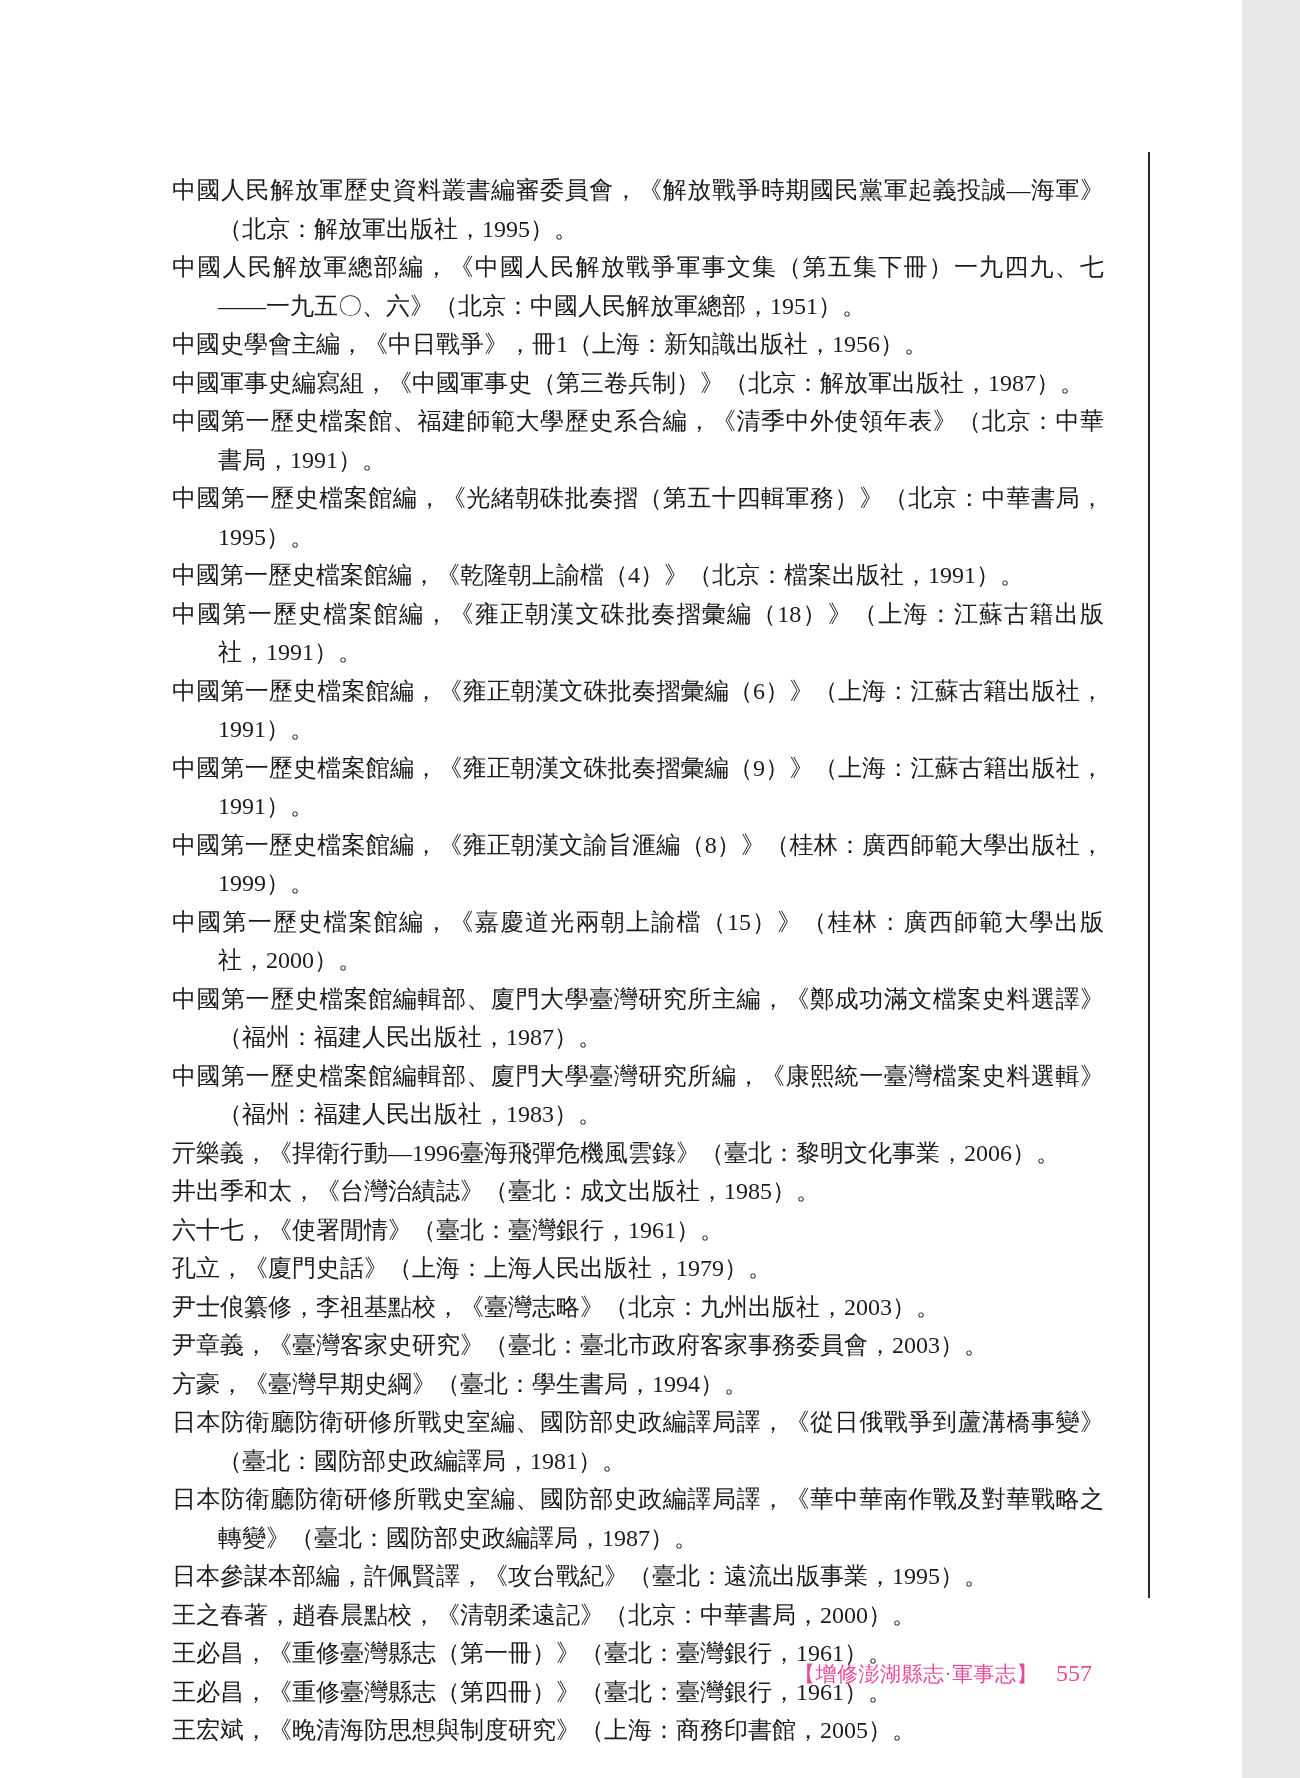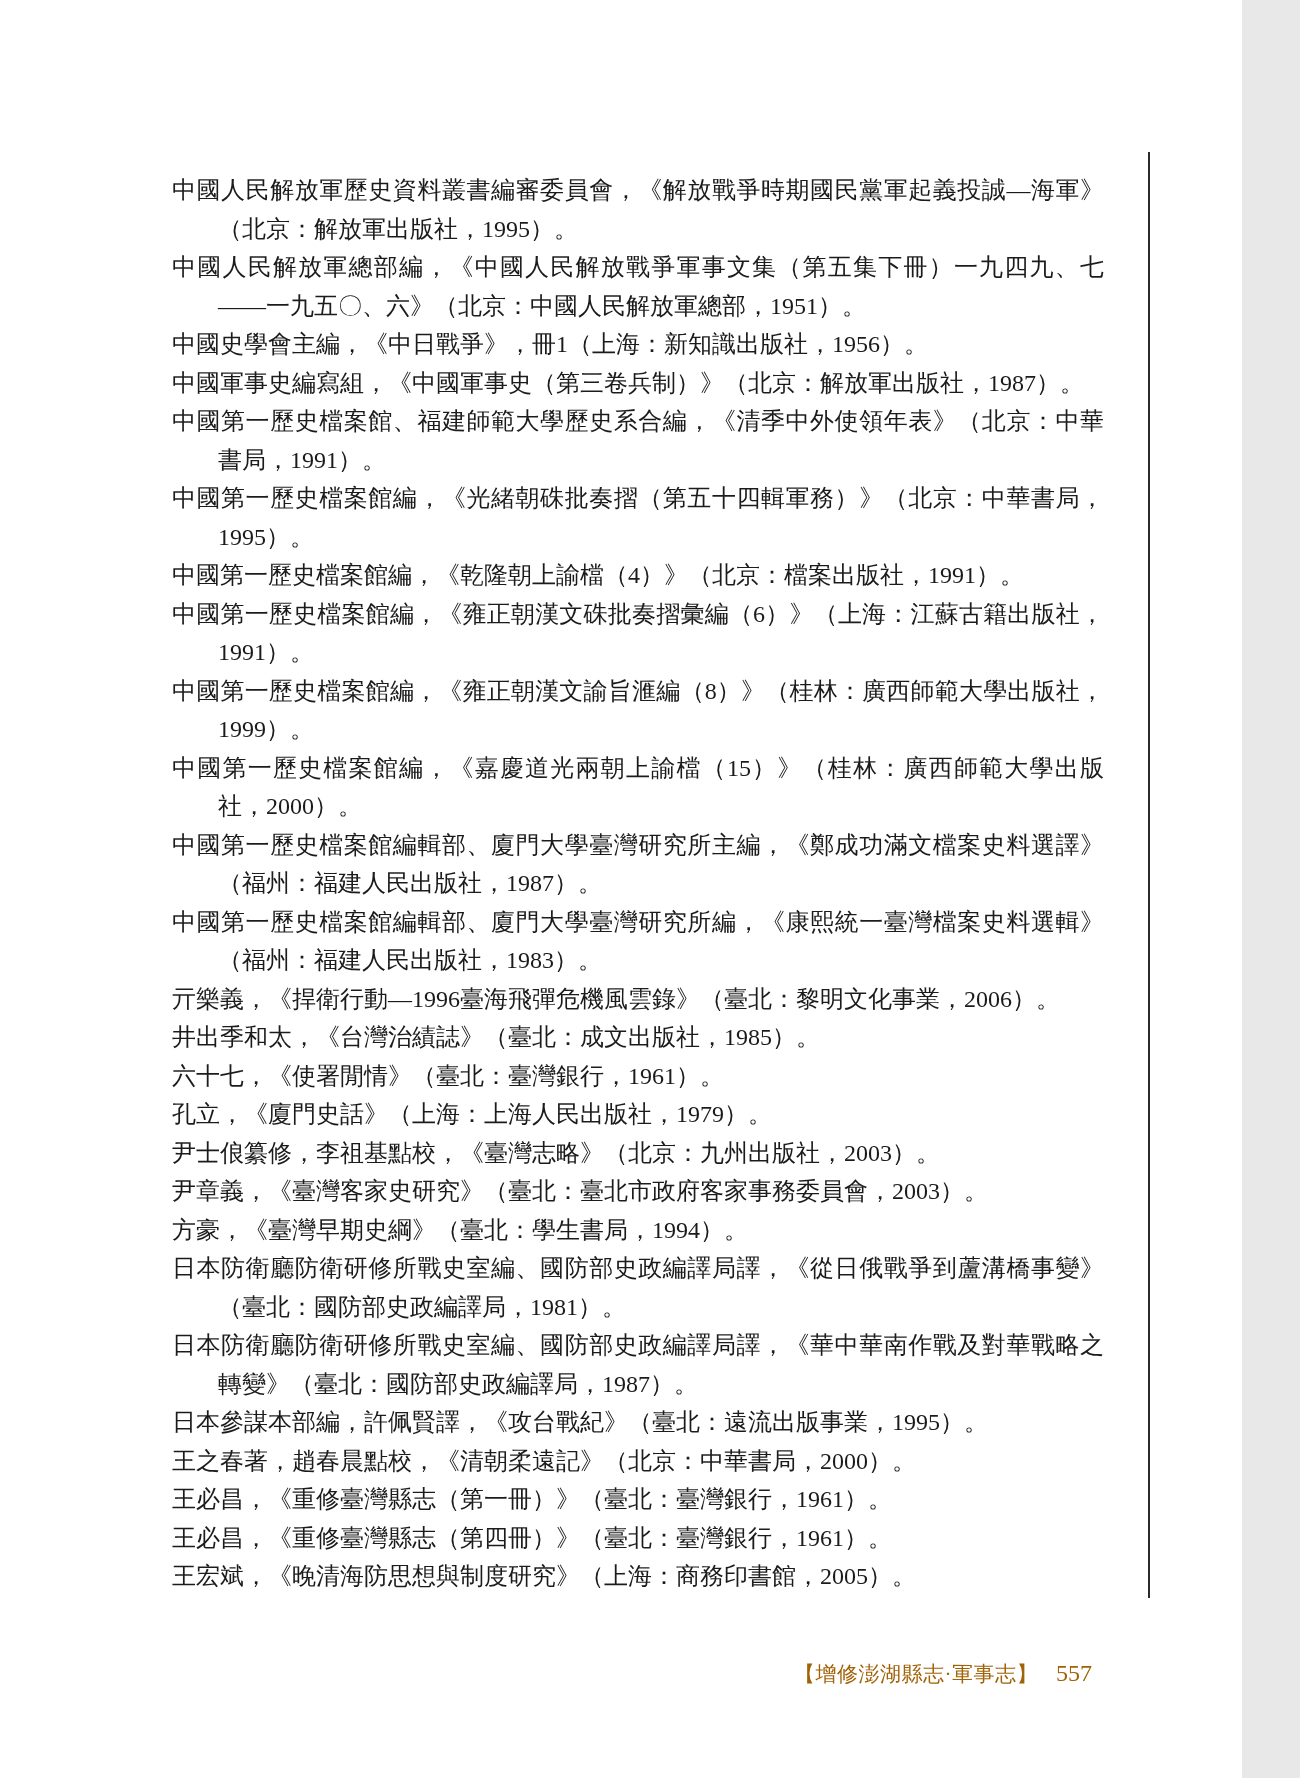--- a/index.html
+++ b/index.html
@@ -39,21 +39,21 @@
     height: 1446px;
     background: #2b2b2b;
   }
   .footer {
     position: absolute;
     top: 1660px;
     right: 150px;
     display: flex;
     align-items: baseline;
     gap: 18px;
-    color: #a16207;
+    color: #ec4899;
     white-space: nowrap;
   }
   .footer-title {
     font-size: 21px;
     letter-spacing: 0.5px;
   }
   .footer-num {
     font-size: 24px;
   }
 </style>
@@ -65,21 +65,23 @@
   <div class="edge-rule"></div>
 
   <div class="bib-list" id="bib-list">
       <p class="entry">中國人民解放軍歷史資料叢書編審委員會，《解放戰爭時期國民黨軍起義投誠—海軍》（北京：解放軍出版社，1995）。</p>
       <p class="entry">中國人民解放軍總部編，《中國人民解放戰爭軍事文集（第五集下冊）一九四九、七——一九五〇、六》（北京：中國人民解放軍總部，1951）。</p>
       <p class="entry">中國史學會主編，《中日戰爭》，冊1（上海：新知識出版社，1956）。</p>
       <p class="entry">中國軍事史編寫組，《中國軍事史（第三卷兵制）》（北京：解放軍出版社，1987）。</p>
       <p class="entry">中國第一歷史檔案館、福建師範大學歷史系合編，《清季中外使領年表》（北京：中華書局，1991）。</p>
       <p class="entry">中國第一歷史檔案館編，《光緒朝硃批奏摺（第五十四輯軍務）》（北京：中華書局，1995）。</p>
       <p class="entry">中國第一歷史檔案館編，《乾隆朝上諭檔（4）》（北京：檔案出版社，1991）。</p>
+      <p class="entry">中國第一歷史檔案館編，《雍正朝漢文硃批奏摺彙編（18）》（上海：江蘇古籍出版社，1991）。</p>
       <p class="entry">中國第一歷史檔案館編，《雍正朝漢文硃批奏摺彙編（6）》（上海：江蘇古籍出版社，1991）。</p>
+      <p class="entry">中國第一歷史檔案館編，《雍正朝漢文硃批奏摺彙編（9）》（上海：江蘇古籍出版社，1991）。</p>
       <p class="entry">中國第一歷史檔案館編，《雍正朝漢文諭旨滙編（8）》（桂林：廣西師範大學出版社，1999）。</p>
       <p class="entry">中國第一歷史檔案館編，《嘉慶道光兩朝上諭檔（15）》（桂林：廣西師範大學出版社，2000）。</p>
       <p class="entry">中國第一歷史檔案館編輯部、廈門大學臺灣研究所主編，《鄭成功滿文檔案史料選譯》（福州：福建人民出版社，1987）。</p>
       <p class="entry">中國第一歷史檔案館編輯部、廈門大學臺灣研究所編，《康熙統一臺灣檔案史料選輯》（福州：福建人民出版社，1983）。</p>
       <p class="entry">亓樂義，《捍衛行動—1996臺海飛彈危機風雲錄》（臺北：黎明文化事業，2006）。</p>
       <p class="entry">井出季和太，《台灣治績誌》（臺北：成文出版社，1985）。</p>
       <p class="entry">六十七，《使署閒情》（臺北：臺灣銀行，1961）。</p>
       <p class="entry">孔立，《廈門史話》（上海：上海人民出版社，1979）。</p>
       <p class="entry">尹士俍纂修，李祖基點校，《臺灣志略》（北京：九州出版社，2003）。</p>
       <p class="entry">尹章義，《臺灣客家史研究》（臺北：臺北市政府客家事務委員會，2003）。</p>

